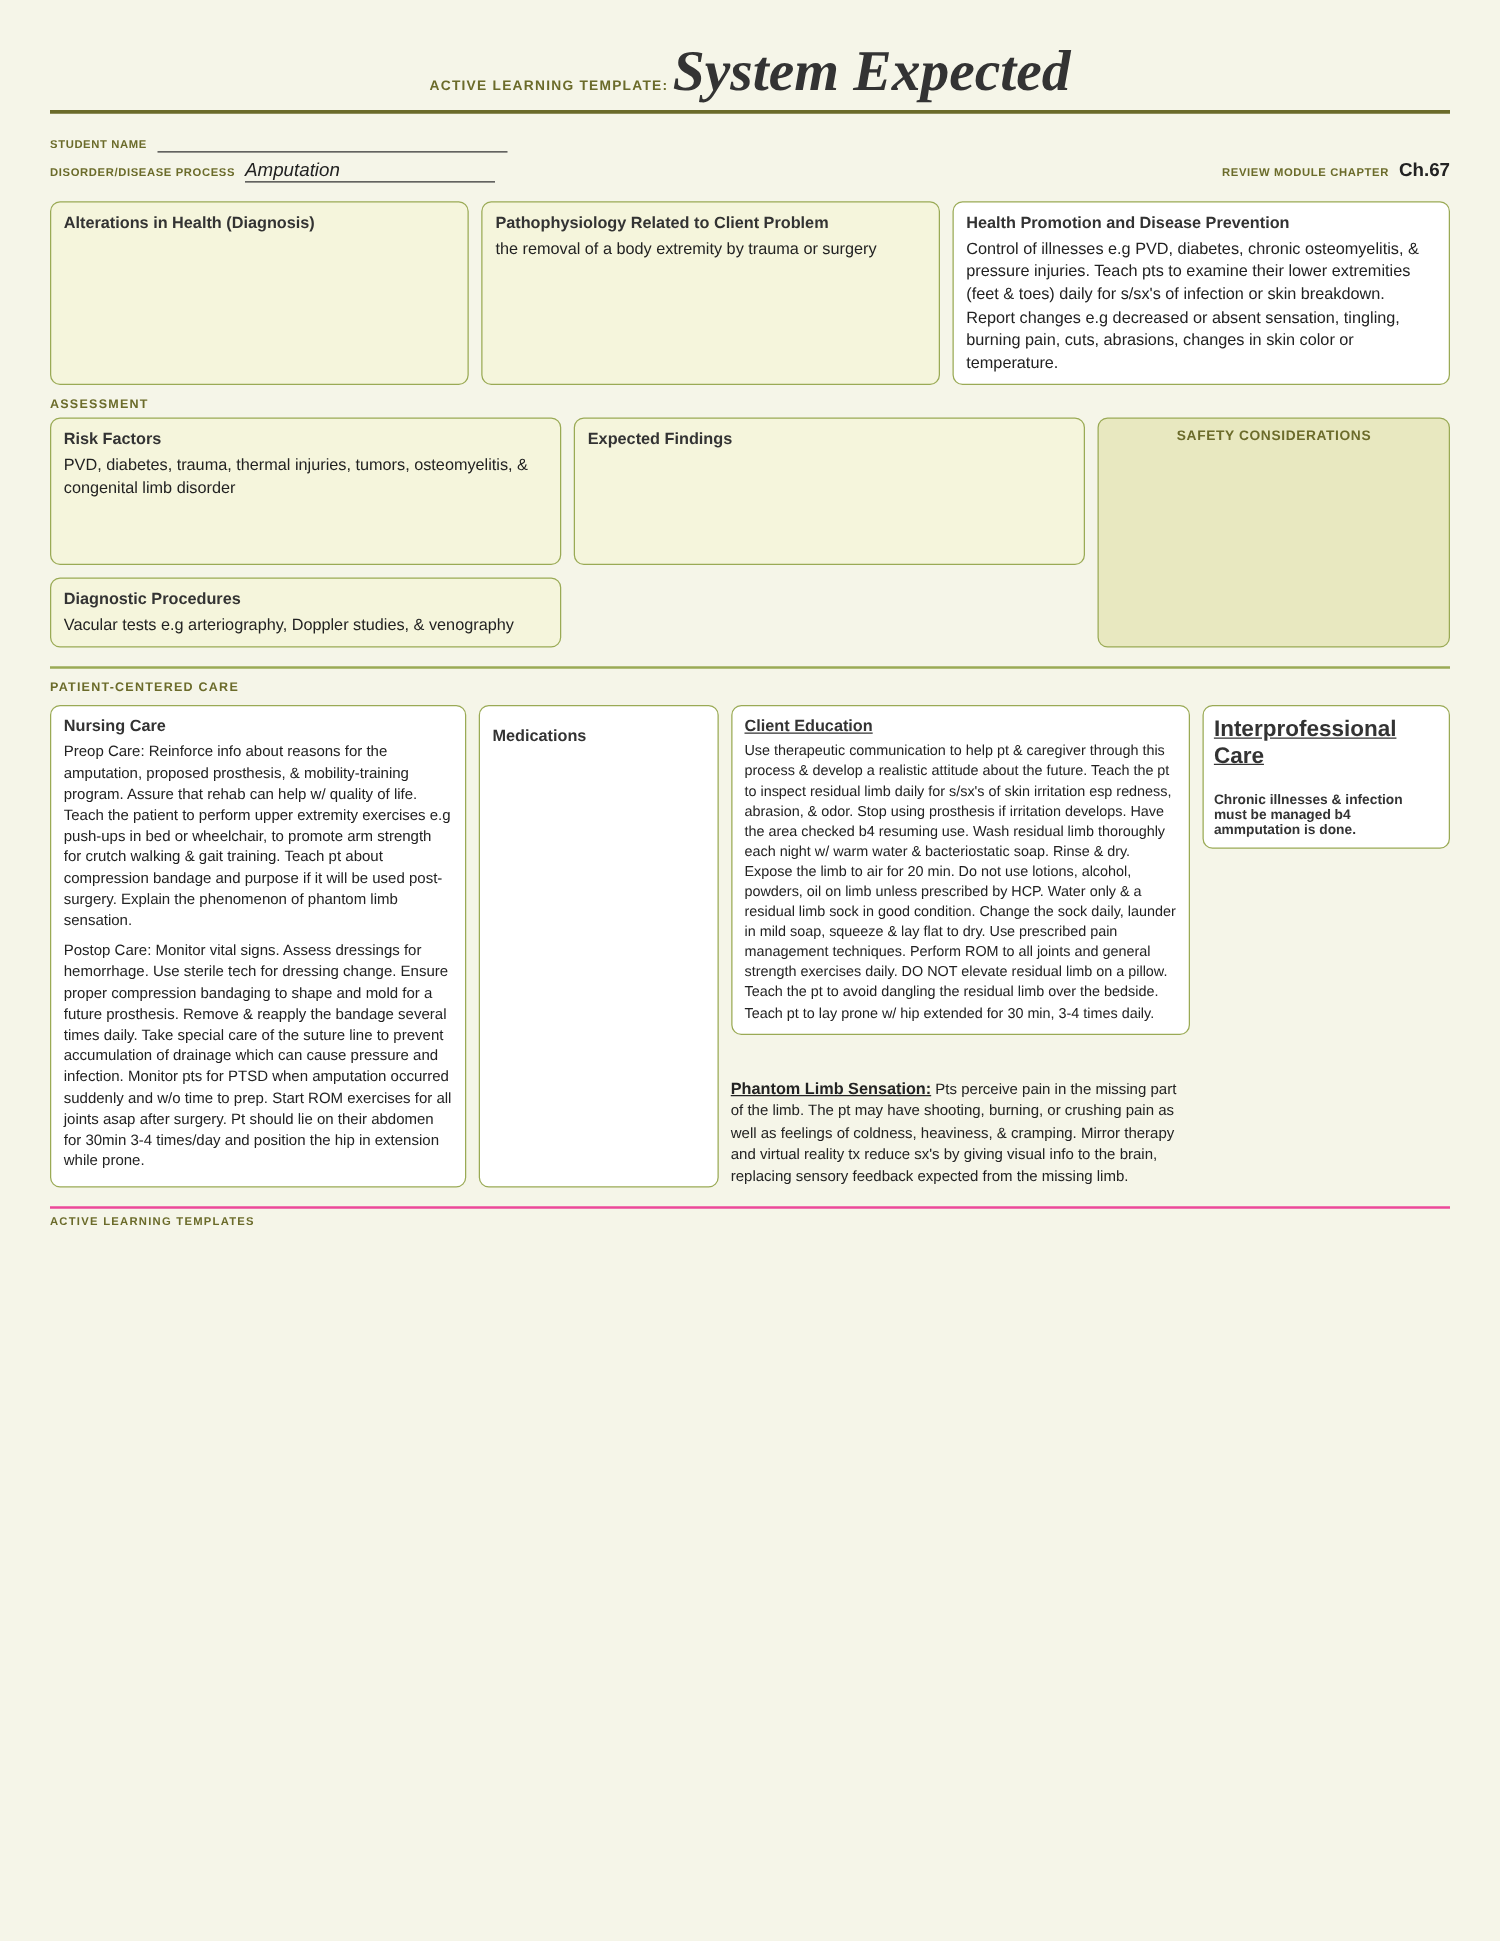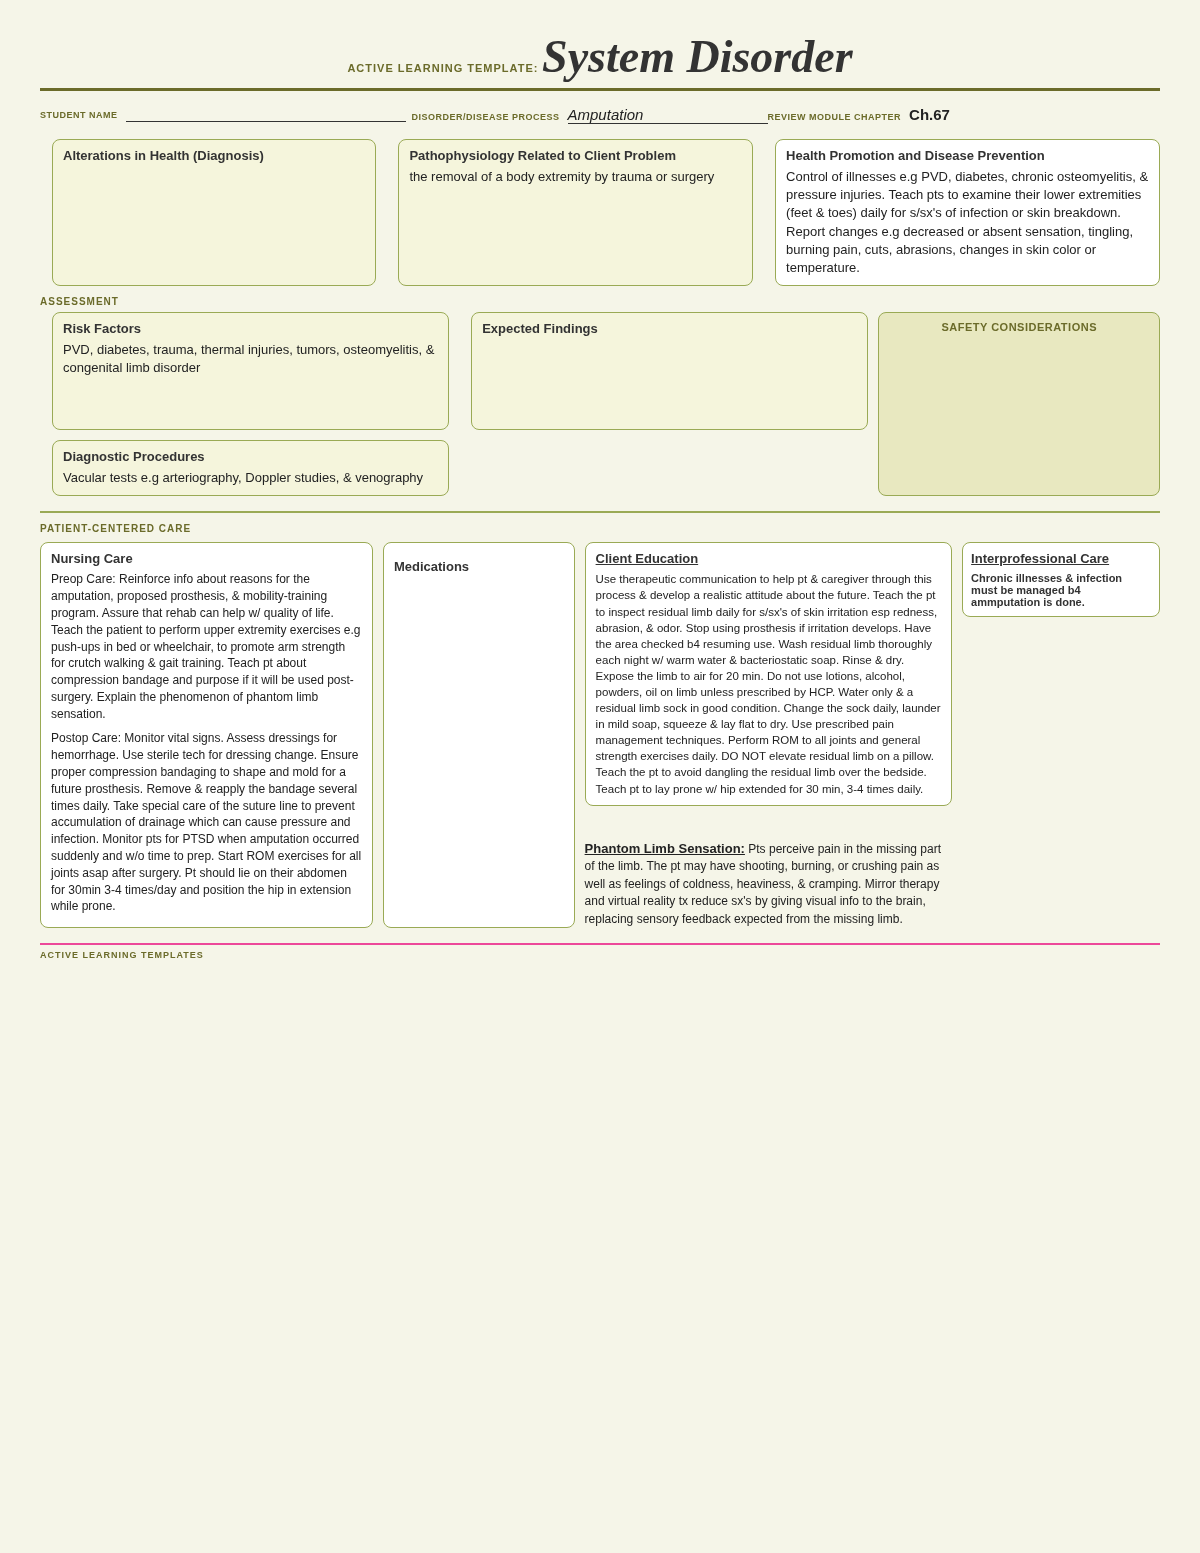--- a/index.html
+++ b/index.html
@@ -27,21 +27,21 @@
     }
     .header-title {
       font-size: 46px;
       font-style: italic;
       font-weight: bold;
       color: #333;
       font-family: Georgia, serif;
     }
     .student-info-row {
       display: flex;
-      flex-direction: row;
+      flex-direction: column;
       gap: 6px;
       width: 100%;
     }
     .info-line {
       display: flex;
       align-items: baseline;
       gap: 8px;
     }
     .info-label {
       font-size: 9px;
@@ -71,21 +71,20 @@
     .top-boxes {
       display: flex;
       gap: 10px;
       margin: 15px 0 10px 0;
     }
     .box {
       border: 1.5px solid #9aaa55;
       border-radius: 8px;
       padding: 8px 10px;
       background: #fff;
-      margin-left: 12px;
     }
     .box-yellow {
       background: #f5f5dc;
     }
     .box-title {
       font-weight: bold;
       font-size: 13px;
       color: #333;
       margin-bottom: 5px;
     }
@@ -192,24 +191,24 @@
       font-family: Georgia, serif;
     }
     .interpro-box {
       border: 1.5px solid #9aaa55;
       border-radius: 8px;
       padding: 8px;
       background: #fff;
     }
     .interpro-title {
       font-weight: bold;
-      font-size: 13px;
+      font-size: 18px;
       color: #333;
       text-decoration: underline;
-      margin-bottom: 6px;
+      margin-bottom: 19px;
     }
     .interpro-content {
       font-size: 11px;
       font-weight: bold;
       color: #333;
     }
     .phantom-limb-section {
       margin-top: 10px;
       font-size: 12px;
       color: #222;
@@ -234,21 +233,21 @@
       border-bottom: 1px solid #333;
       display: inline-block;
       min-width: 280px;
     }
   </style>
 </head>
 <body>
 
 <div class="header">
   <span class="header-label">ACTIVE LEARNING TEMPLATE:</span>
-  <span class="header-title">System Disorder</span>
+  <span class="header-title">System Expected</span>
 </div>
 
 <div class="student-info-row">
   <div class="info-line">
     <span class="info-label">STUDENT NAME</span>
     <span class="info-underline">&nbsp;</span>
   </div>
   <div class="info-line-bottom">
     <div class="info-line">
       <span class="info-label">DISORDER/DISEASE PROCESS</span>

